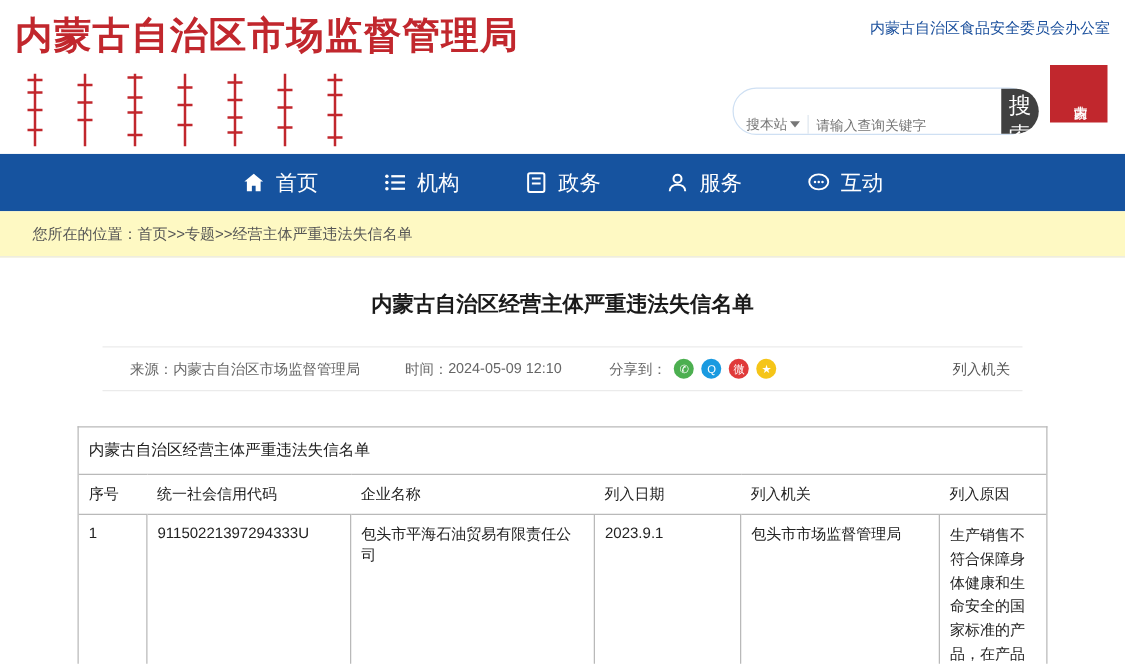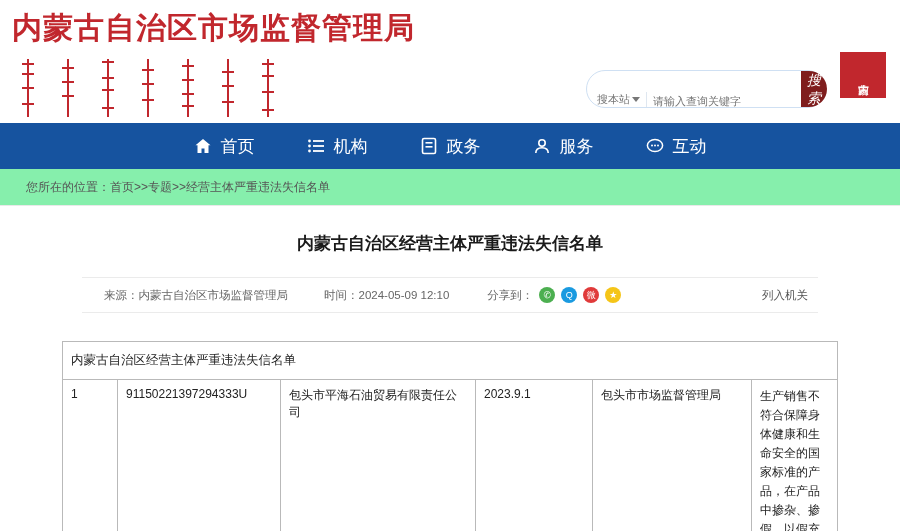--- a/index.html
+++ b/index.html
@@ -145,27 +145,26 @@
     color: #999;
     flex: 1;
     padding: 0 6px;
     background: transparent;
     font-family: "Liberation Sans", sans-serif;
   }
   .search-btn {
     width: 68px;
     height: 36px;
     border-radius: 0 19px 19px 0;
-    background: #7f1d1d;
+    background: #404040;
     color: #fff;
-    font-size: 14px;
+    font-size: 18px;
     border: 0;
     cursor: pointer;
     font-family: "Liberation Sans", sans-serif;
-    font-style: italic;
   }
 
   
   .nav {
     height: 46px;
     background: #16539f;
     display: flex;
     align-items: center;
     justify-content: center;
     gap: 52px;
@@ -189,21 +188,21 @@
   .nav-ico svg { display: block; }
 
   
   .crumb {
     height: 36px;
     line-height: 36px;
     font-size: 12px;
     color: #555;
     padding-left: 26px;
     border-bottom: 1px solid #e9e9e9;
-    background: #86efac;
+    background: #fef9c3;
   }
   .crumb a { color: #555; text-decoration: none; cursor: pointer; }
 
   
   .article-title {
     text-align: center;
     font-size: 17px;
     font-weight: bold;
     color: #1a1a1a;
     padding: 26px 0 22px;
@@ -336,20 +335,21 @@
             <i></i>
             <b style="top:4px"></b>
             <b style="top:16px"></b>
             <b style="top:32px"></b>
             <b style="top:50px"></b>
           </div>
       </div>
     </div>
 
     <div class="top-links">
+      <span>内蒙古自治区食品安全委员会办公室</span>
     </div>
 
     <div class="seal">内蒙古</div>
 
     <div class="search-wrap">
       <div class="search-scope">
         <span>搜本站</span>
         <span class="caret"></span>
       </div>
       <input class="search-input" placeholder="请输入查询关键字" style="">
@@ -439,20 +439,28 @@
     </span>
     <span class="m-print">列入机关</span>
   </div>
 
   <div class="table-wrap">
     <table class="dt">
       <tbody>
           <tr class="caption-row">
         <td colspan="6" class="first last">内蒙古自治区经营主体严重违法失信名单</td>
       </tr>
+      <tr class="head-row">
+        <td class="c-no first">序号</td>
+        <td class="c-code">统一社会信用代码</td>
+        <td class="c-name">企业名称</td>
+        <td class="c-date">列入日期</td>
+        <td class="c-org">列入机关</td>
+        <td class="last">列入原因</td>
+      </tr>
       <tr>
         <td class="c-no first">1</td>
         <td class="c-code">91150221397294333U</td>
         <td class="c-name">包头市平海石油贸易有限责任公司</td>
         <td class="c-date">2023.9.1</td>
         <td class="c-org">包头市市场监督管理局</td>
         <td class="reason last">生产销售不符合保障身体健康和生命安全的国家标准的产品，在产品中掺杂、掺假，以假充真，以次充好，或者以不合格产品冒充合格产品，生产销售国家明令淘汰的产品</td>
       </tr>
     </tbody>
       </table>

